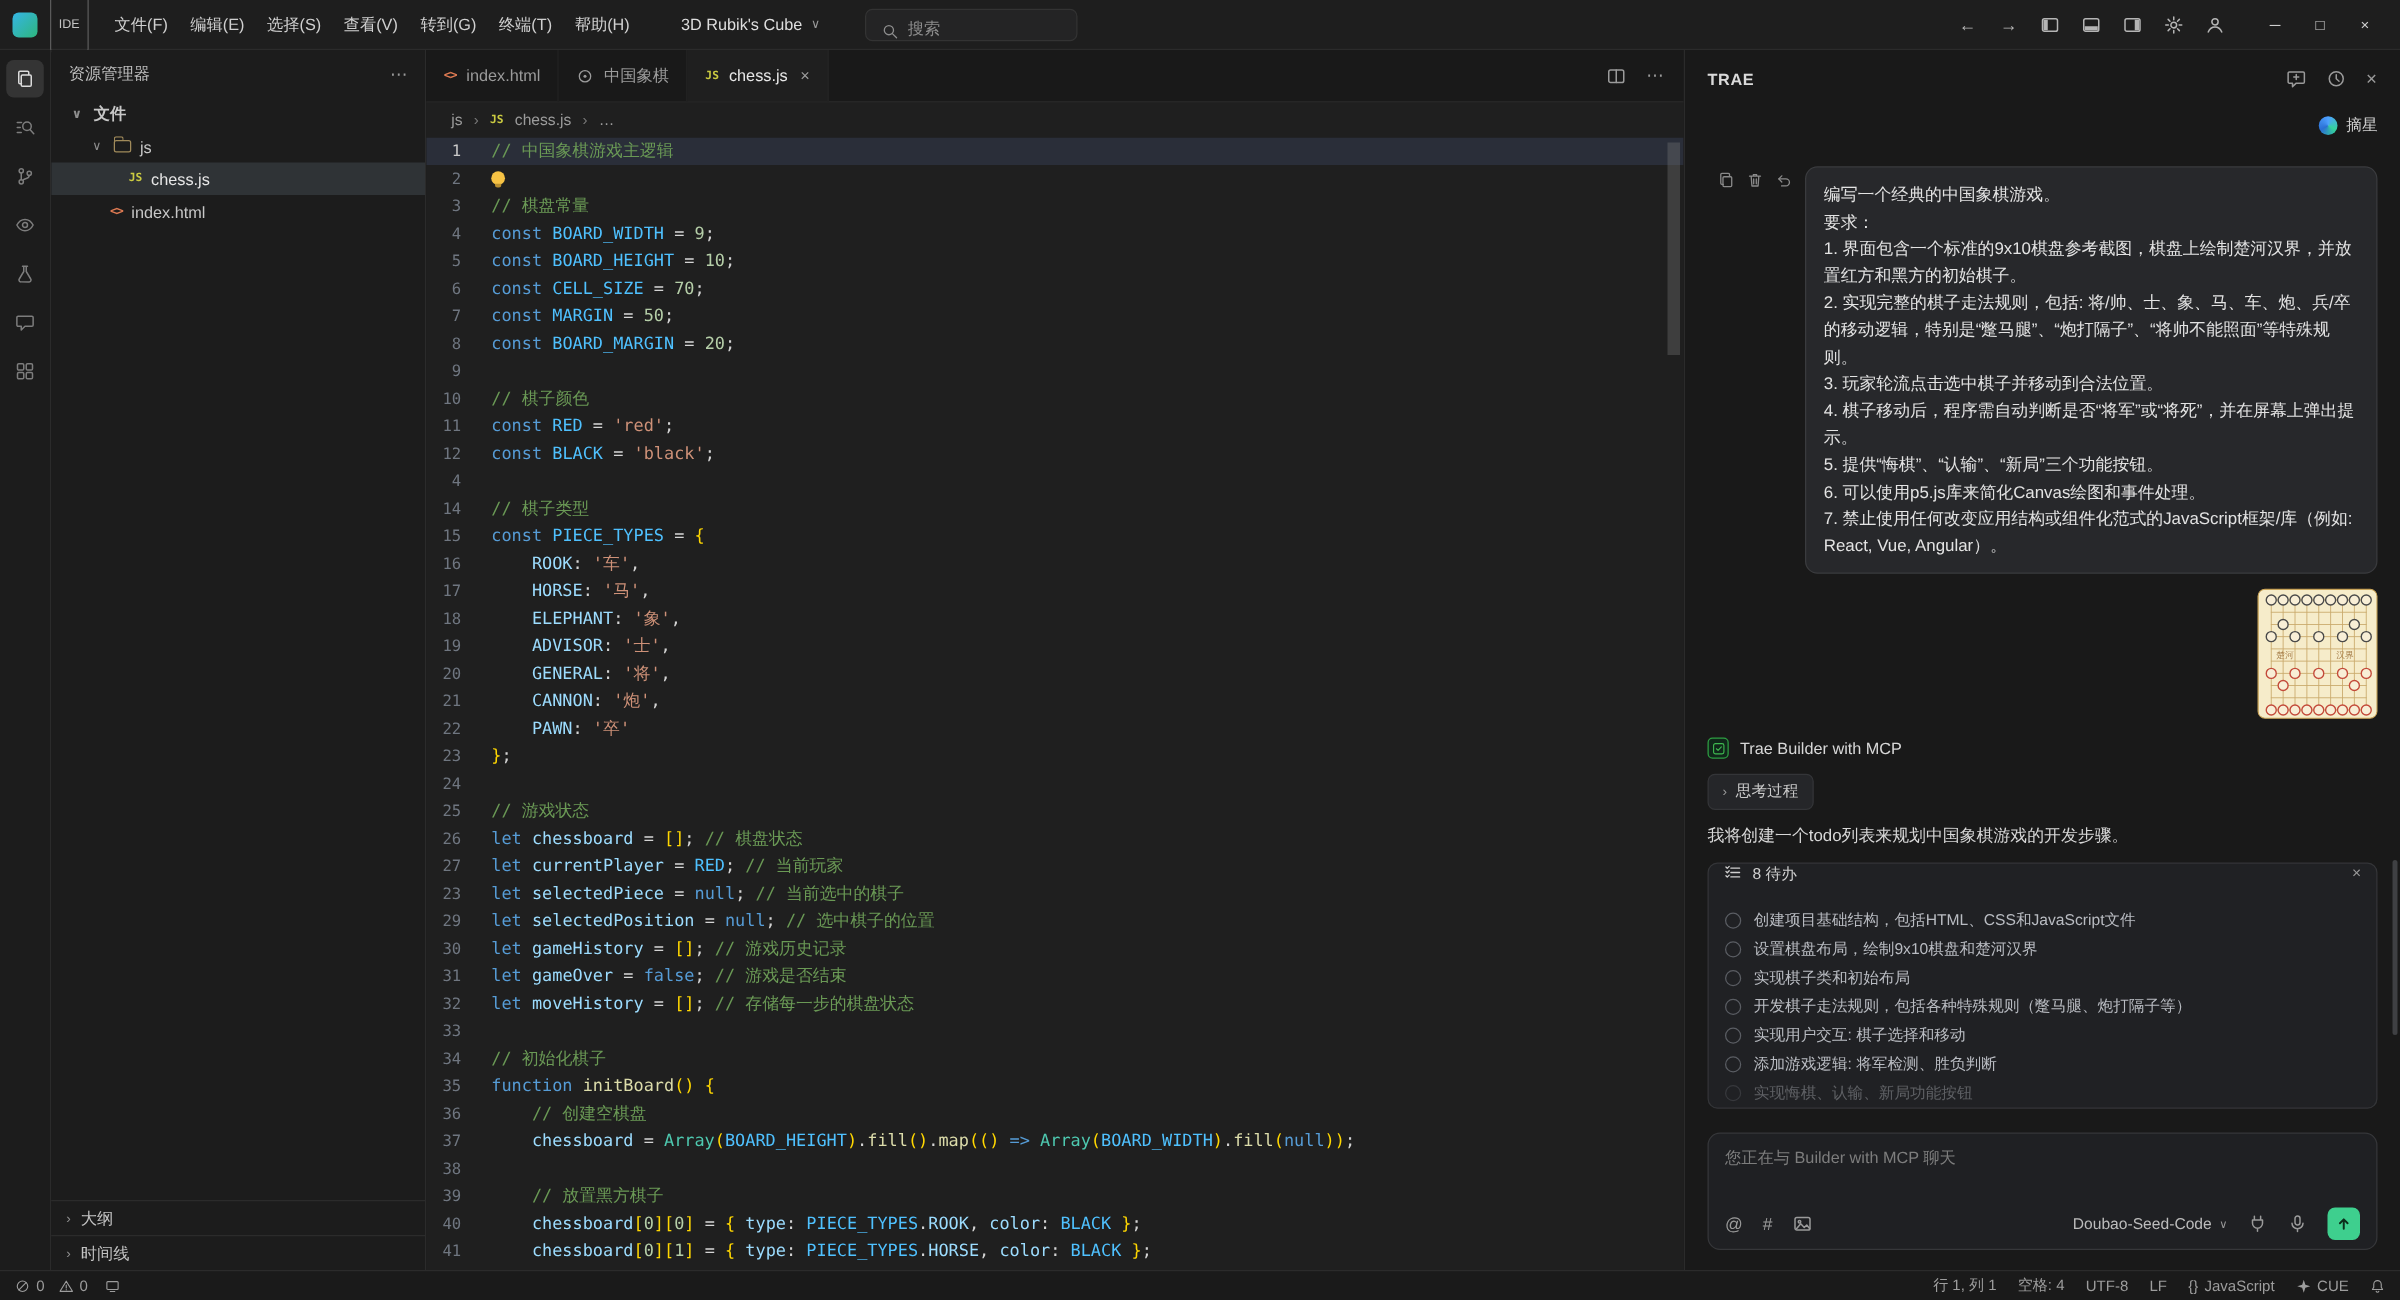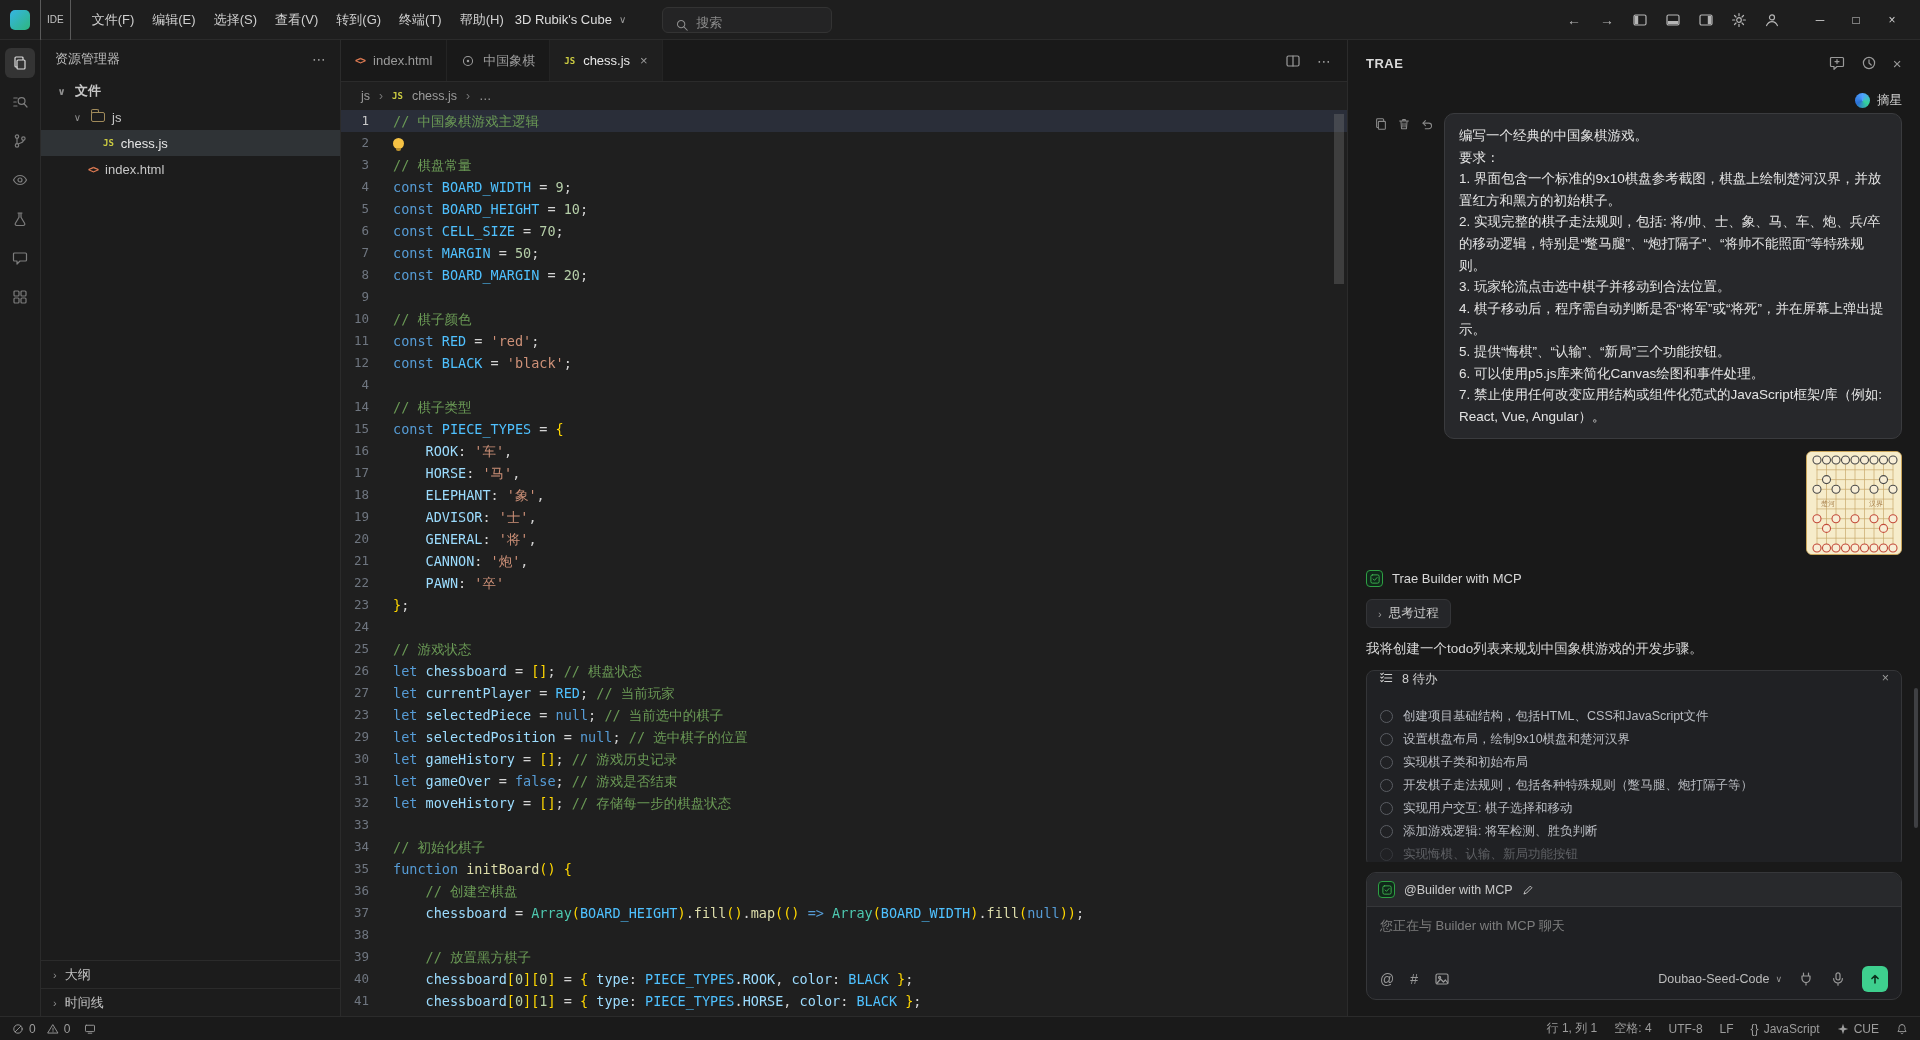--- a/index.html
+++ b/index.html
@@ -6,21 +6,21 @@
   html,body{width:1920px;height:1040px;overflow:hidden}
   body{background:#181818;color:#ccc;font-family:"Liberation Sans","DejaVu Sans",sans-serif;font-size:13px}
   .window{display:flex;flex-direction:column;width:100%;height:100%}
 
   
   .titlebar{height:40px;flex:none;display:flex;align-items:center;background:#1e1e1e;border-bottom:1px solid #2b2b2b;padding:0 10px;gap:2px}
   .logo{width:20px;height:20px;border-radius:5px;background:linear-gradient(135deg,#35b5e5,#2eb67d);flex:none}
   .ide-badge{border:1px solid #5a5a5a;border-radius:4px;padding:17px 6px;font-size:10px;color:#c4c4c4;margin:0 10px 0 8px}
   .menus{display:flex;align-items:center}
   .menu-item{padding:4px 9px;border-radius:5px;color:#d0d0d0;cursor:default}
-  .workspace{display:flex;align-items:center;gap:7px;color:#dedede}
+  .workspace{margin-left:30px;display:flex;align-items:center;gap:7px;color:#dedede}
   .workspace .chev{color:#9a9a9a;font-size:10px}
   .searchbox{margin-left:34px;display:flex;align-items:flex-end;gap:7px;color:#8d8d8d;background:#242425;border:1px solid #333;border-radius:6px;height:26px;padding:0 12px;width:170px}
   .tb-right{margin-left:auto;display:flex;align-items:center;gap:15px;color:#b5b5b5}
   .tb-ic{display:flex;align-items:center;justify-content:center;width:18px;height:18px;font-size:14px;color:#b5b5b5}
   .win-controls{display:flex;margin-left:6px}
   .win-btn{width:36px;height:40px;display:flex;align-items:center;justify-content:center;font-size:12px;color:#cfcfcf}
   .ic{width:16px;height:16px;display:block}
   .ic14{width:14px;height:14px;display:block}
   svg{stroke:currentColor;fill:none;stroke-width:1.2;stroke-linecap:round;stroke-linejoin:round}
 
@@ -66,21 +66,21 @@
   .tk-f{color:#dcdcaa}.tk-y{color:#4ec9b0}
   .bulb{display:inline-block;width:11px;height:11px;border-radius:50%;background:#f6c244;margin-right:9px;position:relative;top:1px}
   .bulb:after{content:"";position:absolute;left:3px;top:10px;width:5px;height:3px;background:#b98f2f;border-radius:0 0 2px 2px}
   .ed-scroll{position:absolute;top:4px;right:3px;width:10px;height:170px;background:rgba(120,120,120,0.35)}
 
   
   .chat-col{width:573px;flex:none;background:#191919;border-left:1px solid #2b2b2b;display:flex;flex-direction:column;position:relative}
   .chat-header{height:46px;flex:none;display:flex;align-items:center;padding:0 18px;color:#dadada;font-weight:bold;letter-spacing:.5px}
   .hdr-icons{margin-left:auto;display:flex;align-items:center;gap:16px;color:#9a9a9a;font-weight:normal}
   .chat-scroll{flex:1;overflow:hidden;display:flex;flex-direction:column}
-  .badge-row{display:flex;justify-content:flex-end;align-items:center;gap:7px;padding:6px 18px 4px;color:#d2d2d2;font-size:12.5px}
+  .badge-row{display:flex;justify-content:flex-end;align-items:center;gap:7px;padding:6px 18px 24px;color:#d2d2d2;font-size:12.5px}
   .avatar{width:15px;height:15px;border-radius:50%;background:conic-gradient(#4ea0ff,#35d49a,#2a6fd4,#4ea0ff)}
   .msg-row{display:flex;gap:10px;padding:0 18px 0 26px;align-items:flex-start}
   .msg-actions{display:flex;gap:9px;color:#8a8a8a;margin-top:4px;flex:none}
   .bubble{flex:1;background:#27282b;border:1px solid #3a3b3e;border-radius:10px;padding:11px 14px;color:#e3e3e3;font-size:13.5px;line-height:1.6;white-space:pre-wrap}
   .thumb-row{display:flex;justify-content:flex-end;padding:12px 18px 0}
   .board-thumb{width:96px;height:104px;border-radius:6px;overflow:hidden;border:1px solid #caa55a;background:#f6ebc9}
   .builder-row{display:flex;align-items:center;gap:9px;padding:15px 18px 0;color:#d8d8d8}
   .think-pill{margin:12px 18px 0;display:inline-flex;align-items:center;gap:7px;background:#252629;border:1px solid #343538;border-radius:6px;padding:5px 11px;color:#c9c9c9;font-size:12.5px;width:fit-content}
   .think-pill .tw{font-size:11px;color:#9a9a9a}
   .intro{padding:12px 18px 0;color:#d8d8d8;font-size:13.5px}
@@ -508,34 +508,20 @@
               </div>
               <div class="todo-item fade">
                 <span class="circ"></span>
                 <span>实现悔棋、认输、新局功能按钮</span>
               </div>
             </div>
         </div>
       </div>
 
       <div class="input-card">
-        <div class="input-header">
-          <span class="builder-ic">
-              <svg class="ic12" viewBox="0 0 16 16">
-                <rect x="2.5" y="2.5" width="11" height="11" rx="2"></rect>
-                <path d="M5.5 8l1.8 1.8L10.8 6"></path>
-              </svg>
-            </span>
-          <span>@Builder with MCP</span>
-          <span>
-              <svg class="ic12" viewBox="0 0 16 16">
-                <path d="M3 13l.8-3L11 2.8l2.2 2.2L6 12.2 3 13z"></path>
-              </svg>
-            </span>
-        </div>
         <div class="input-body">您正在与 Builder with MCP 聊天</div>
         <div class="input-toolbar">
           <span class="glyph-ic">@</span>
           <span class="glyph-ic">#</span>
           <span>
               <svg class="ic" viewBox="0 0 16 16">
                 <rect x="2" y="3" width="12" height="10" rx="1.5"></rect>
                 <circle cx="5.6" cy="6.4" r="1"></circle>
                 <path d="M3.2 12l3.4-4 2.8 3 2-2 2.4 3"></path>
               </svg>

